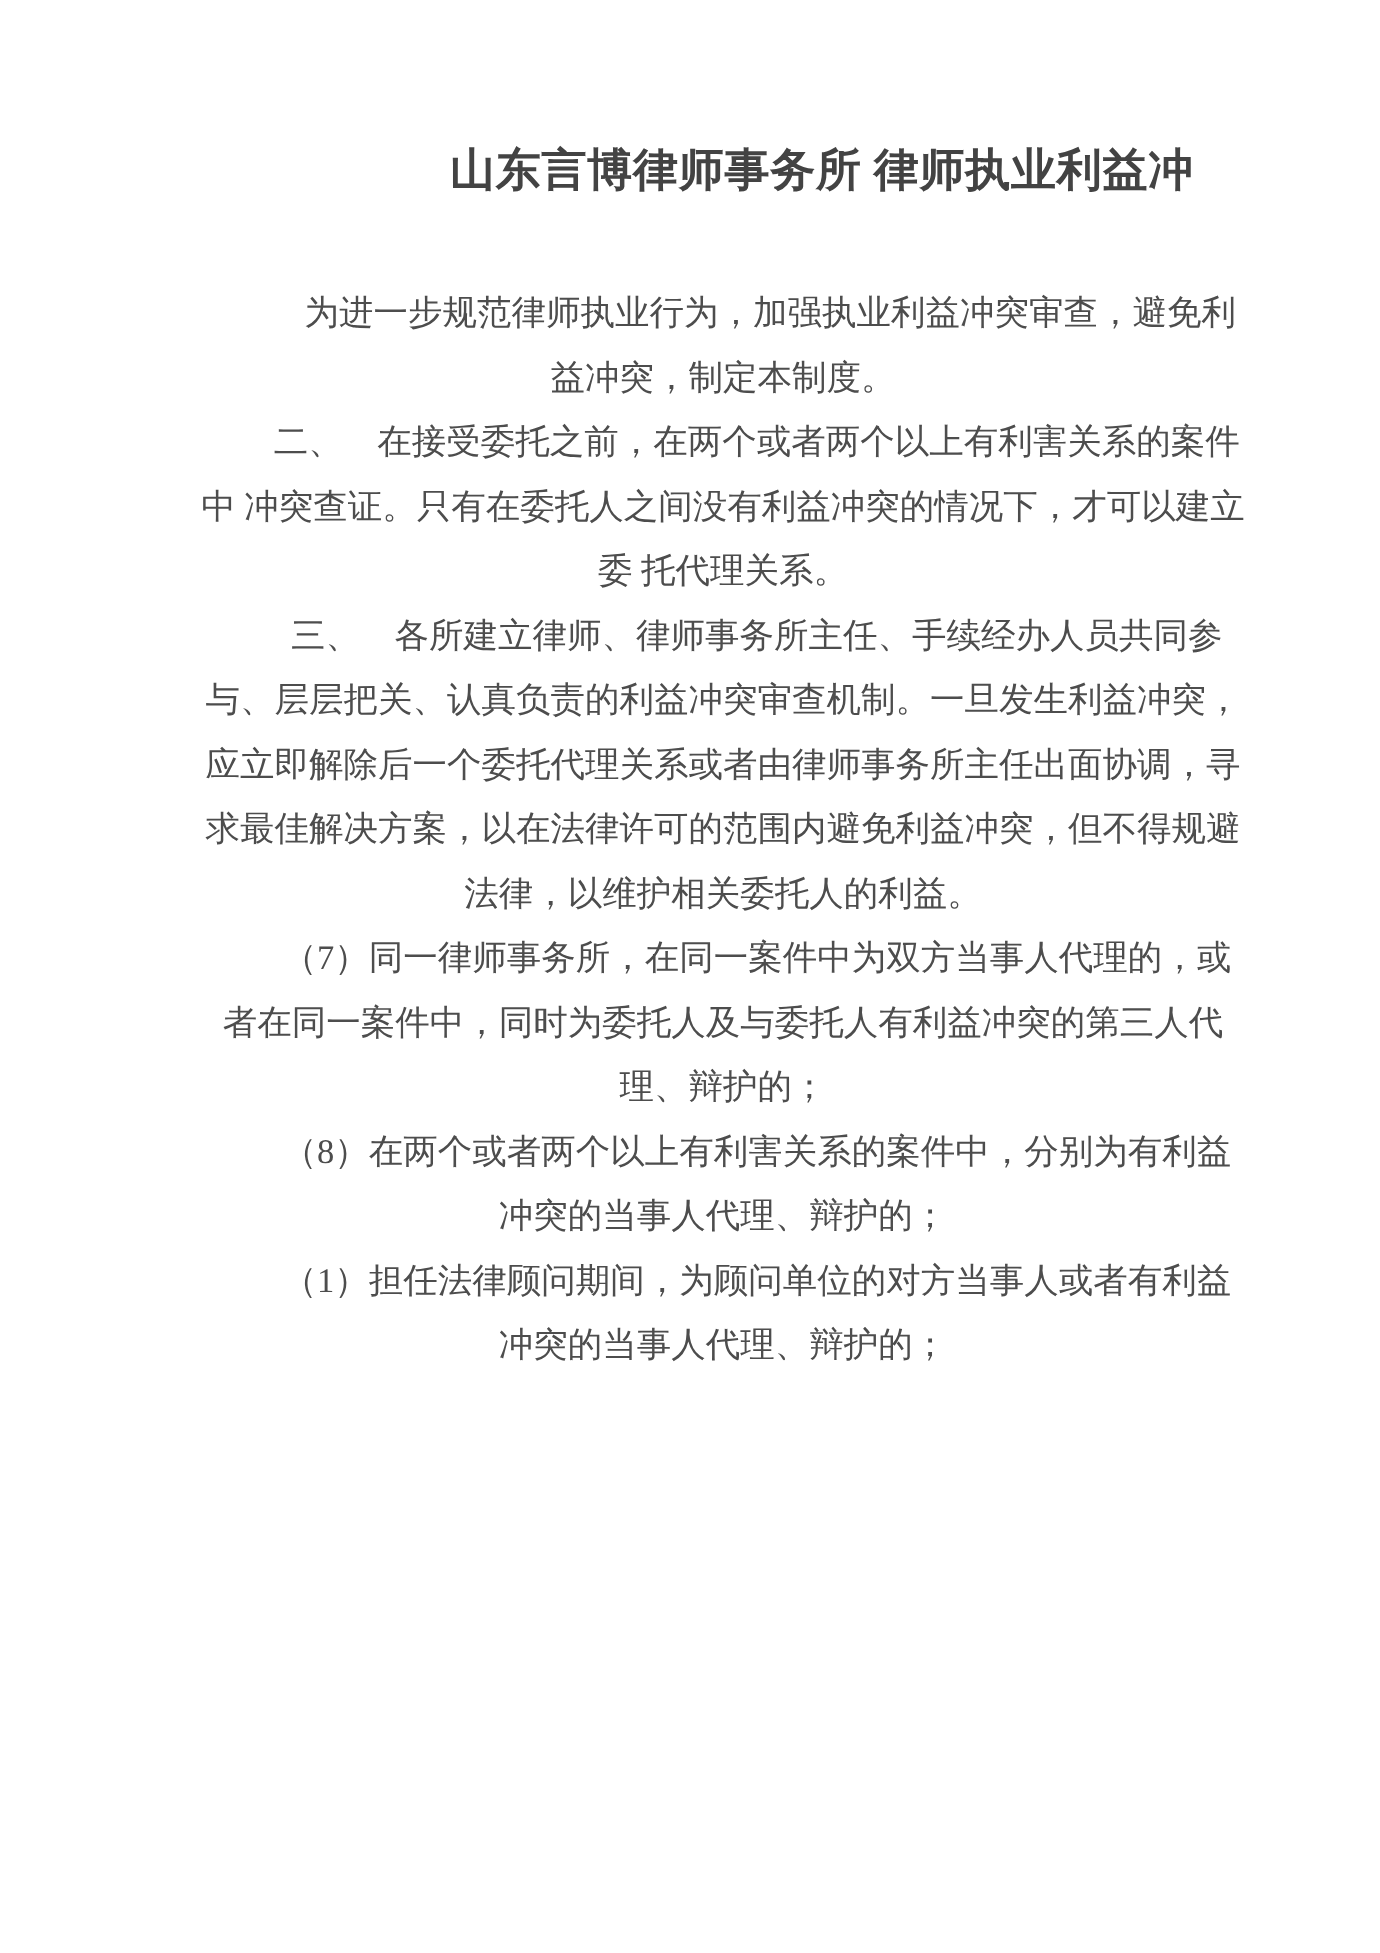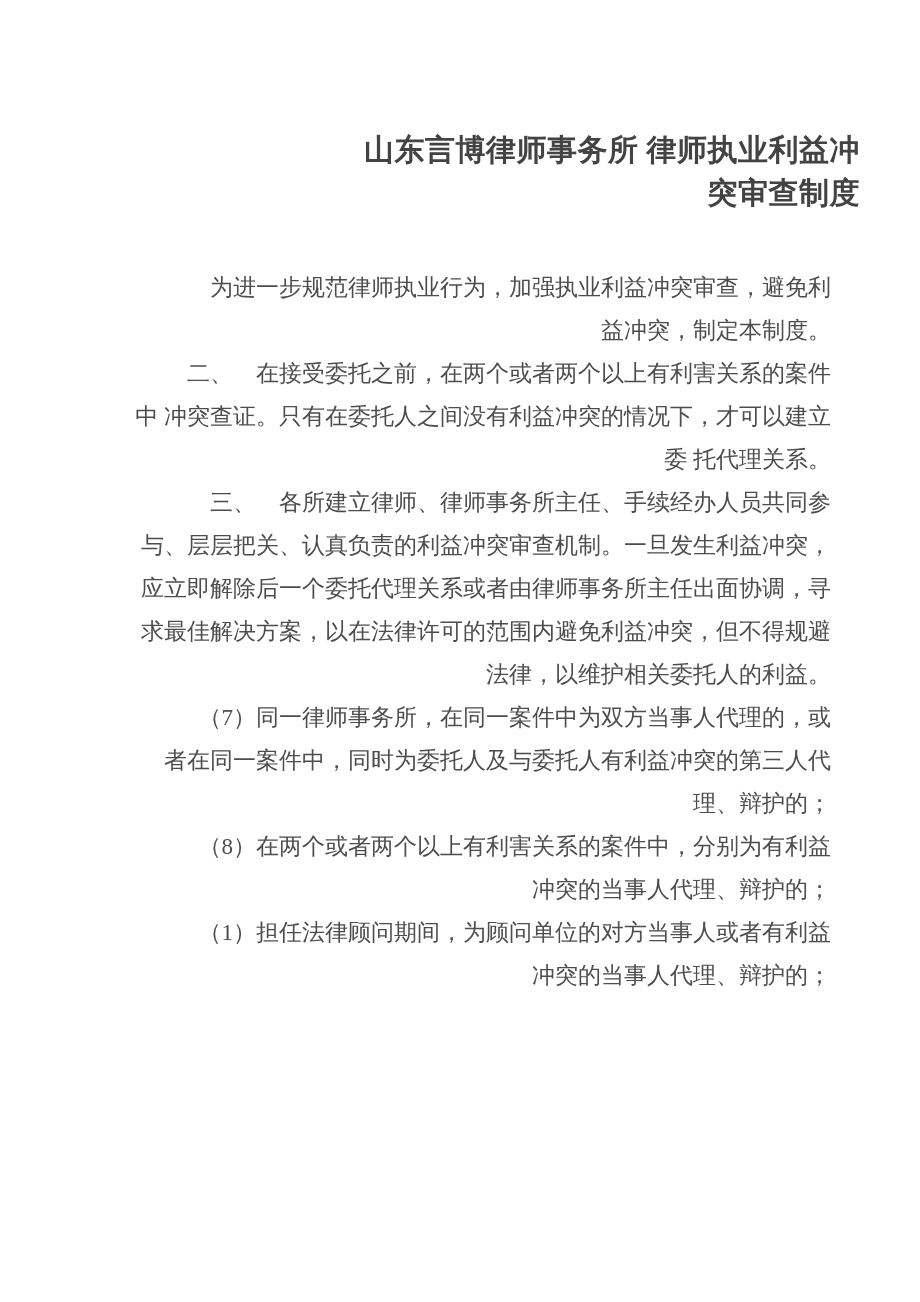--- a/index.html
+++ b/index.html
@@ -9,57 +9,55 @@
   }
   .page {
     position: relative;
     width: 920px;
     height: 1302px;
     background: #ffffff;
     overflow: hidden;
     font-family: "Liberation Serif", "DejaVu Serif", serif;
   }
   .title {
-    margin: 10px;
-    padding-top: 118px;
+    margin: 0;
+    padding-top: 92px;
     margin-left: 258px;
     margin-right: 60px;
     font-size: 30px;
     font-weight: bold;
     line-height: 43px;
     letter-spacing: 0.5px;
-    text-align: right;
   }
   .title .first-line {
     text-indent: 42px;
   }
   .doc-body {
     margin-top: 52px;
     margin-left: 133px;
     width: 698px;
     font-size: 23px;
     line-height: 43px;
   }
   .para {
     margin: 0;
     padding: 0;
-    text-align: right;
+    text-align: center;
     word-break: normal;
   }
   .para.indent-plain  { text-indent: 63px; }
   .para.indent-number { text-indent: 45px; }
 </style>
 </head>
 <body>
 
 <div class="page" style="background: rgb(255, 255, 255);">
 
   <h1 class="title" style="color: rgb(67, 67, 67);">
     <div class="title-line first-line">山东言博律师事务所 律师执业利益冲</div>
-    <div class="title-line">突审查制度</div>
   </h1>
 
   <div class="doc-body" style="color: rgb(77, 77, 77);">
     <p class="para indent-plain">为进一步规范律师执业行为，加强执业利益冲突审查，避免利益冲突，制定本制度。</p>
     <p class="para indent-number">二、　在接受委托之前，在两个或者两个以上有利害关系的案件中 冲突查证。只有在委托人之间没有利益冲突的情况下，才可以建立委 托代理关系。</p>
     <p class="para indent-number">三、　各所建立律师、律师事务所主任、手续经办人员共同参与、层层把关、认真负责的利益冲突审查机制。一旦发生利益冲突，应立即解除后一个委托代理关系或者由律师事务所主任出面协调，寻求最佳解决方案，以在法律许可的范围内避免利益冲突，但不得规避法律，以维护相关委托人的利益。</p>
     <p class="para indent-number">（7）同一律师事务所，在同一案件中为双方当事人代理的，或者在同一案件中，同时为委托人及与委托人有利益冲突的第三人代 理、辩护的；</p>
     <p class="para indent-number">（8）在两个或者两个以上有利害关系的案件中，分别为有利益冲突的当事人代理、辩护的；</p>
     <p class="para indent-number">（1）担任法律顾问期间，为顾问单位的对方当事人或者有利益冲突的当事人代理、辩护的；</p>
   </div>

